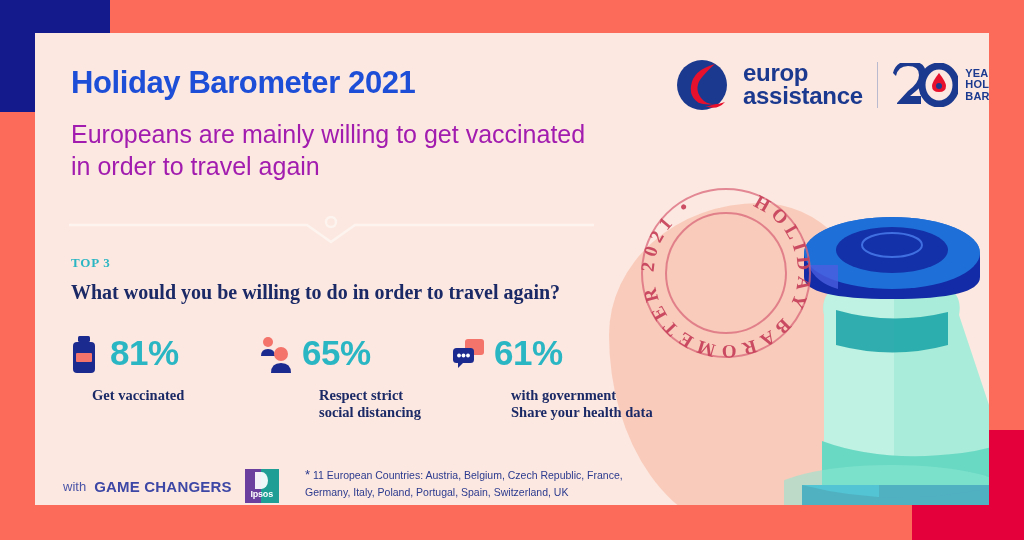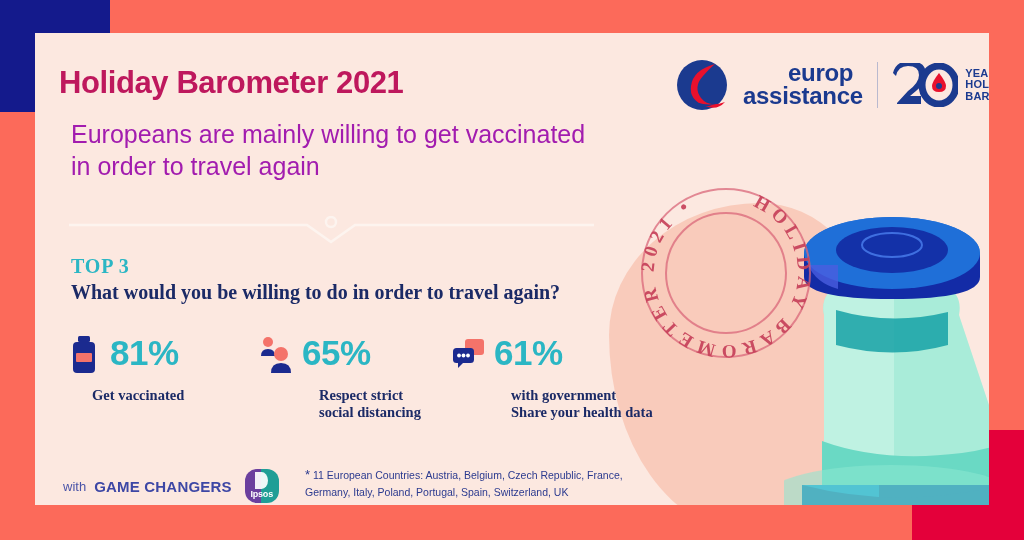--- a/index.html
+++ b/index.html
@@ -23,38 +23,38 @@
     background:#fce8e0;overflow:hidden;
   }
   .blob{
     position:absolute;right:120px;top:170px;width:260px;height:330px;
     background:#f9cbbb;
     border-radius:58% 42% 46% 54% / 40% 35% 65% 60%;
   }
 
   
   .title{
-    position:absolute;left:24px;top:32px;
-    font-size:31px;font-weight:bold;color:#be185d;
+    position:absolute;left:36px;top:32px;
+    font-size:31px;font-weight:bold;color:#1d4ed8;
     letter-spacing:-0.4px;
   }
   .subtitle{
     position:absolute;left:36px;top:85px;width:520px;
     font-size:25px;line-height:1.28;color:#a21caf;font-weight:400;
   }
 
   
   .divider{position:absolute;left:34px;top:183px;width:525px;height:28px;}
   .divider svg{display:block;}
 
   
   .top3{
     position:absolute;left:36px;top:222px;
     font-family:"Liberation Serif", serif;
-    font-size:20px;font-weight:bold;color:#2bb6c4;letter-spacing:0.8px;
+    font-size:13px;font-weight:bold;color:#2bb6c4;letter-spacing:0.8px;
   }
   .question{
     position:absolute;left:36px;top:248px;
     font-family:"Liberation Serif", serif;
     font-size:20px;font-weight:bold;color:#1b2a66;
   }
 
   
   .stats{position:absolute;left:32px;top:302px;width:640px;height:90px;}
   .stat{position:absolute;top:0;}
@@ -75,41 +75,41 @@
   .stat2 .stat-label,.stat3 .stat-label{margin-left:60px;}
   .stat1 .stat-label{margin-left:25px;}
 
   
   .footer-left{position:absolute;left:28px;top:436px;display:flex;align-items:center;gap:8px;}
   .with-word{font-size:13px;color:#4a54a8;font-weight:400;}
   .game-changers{font-size:15px;color:#3d47a5;font-weight:bold;letter-spacing:0.2px;}
   .ipsos{
     width:34px;height:34px;position:relative;margin-left:5px;
     background:linear-gradient(90deg,#6b3f9e 0 46%,#1f9e96 46% 100%);
-    display:flex;align-items:flex-end;justify-content:center;border-radius:12px;
+    display:flex;align-items:flex-end;justify-content:center;
   }
   .ipsos .swoosh{
     position:absolute;left:10px;top:3px;width:13px;height:17px;
     background:#fff;border-radius:0 50% 50% 0 / 0 50% 50% 0;opacity:.92;
   }
   .ipsos .ipsos-word{
     position:relative;font-size:9px;font-weight:bold;color:#fff;
     margin-bottom:4px;letter-spacing:-0.2px;
   }
   .footnote{
     position:absolute;left:270px;top:433px;width:360px;
     font-size:10.5px;line-height:1.45;color:#2b3a8f;
   }
   .footnote .star{font-size:13px;}
 
   
   .ea-logo{position:absolute;left:640px;top:25px;display:flex;align-items:center;gap:14px;}
   .ea-mark{width:54px;height:54px;flex:0 0 auto;}
   .ea-word{line-height:0.94;}
-  .ea-word .l1{font-size:24px;font-weight:bold;color:#1b3a8f;letter-spacing:-0.3px;margin-left:45px;}
+  .ea-word .l1{font-size:24px;font-weight:bold;color:#1b3a8f;letter-spacing:-0.3px;}
   .ea-word .l2{font-size:24px;font-weight:bold;color:#1b3a8f;letter-spacing:-0.3px;}
   .ea-sep{width:1.5px;height:46px;background:#b9b9cf;}
   .ea-20{display:flex;align-items:center;gap:7px;}
   .ea-20 svg{display:block;}
   .ea-years{line-height:1.06;}
   .ea-years div{font-size:11px;font-weight:bold;color:#1b3a8f;letter-spacing:0.2px;}
 
   
   .stamp{position:absolute;left:603px;top:152px;width:176px;height:176px;}
 

